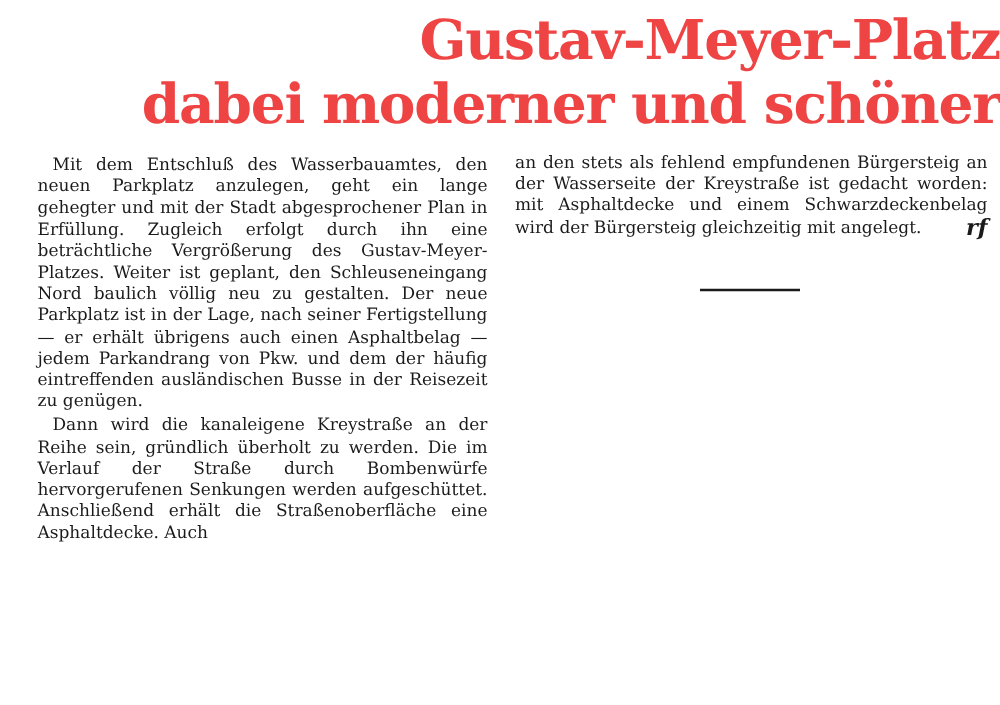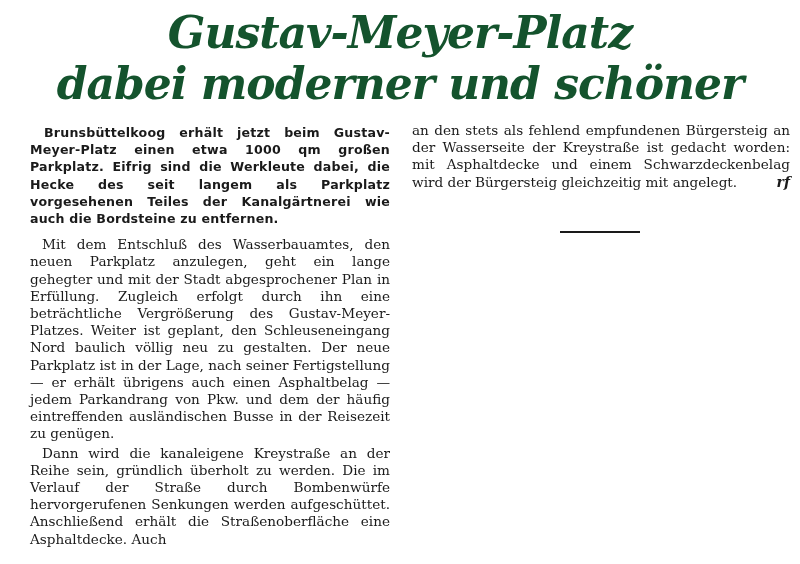--- a/index.html
+++ b/index.html
@@ -4,26 +4,25 @@
   <style>
     html, body { margin: 0; padding: 0; }
     body {
       width: 800px; height: 564px; overflow: hidden;
       background: #ffffff; color: #1a1a1a;
       font-family: "DejaVu Serif", serif;
       position: relative;
     }
     .headline {
       position: absolute; left: 0; top: 8px; width: 800px;
-      text-align: center;
+      text-align: right;
       font-family: "DejaVu Serif", serif;
       font-weight: bold;
-      color: #14532d;
+      color: #ef4444;
       letter-spacing: -1px;
-      font-style: italic;
     }
     .headline .line1 { font-size: 44px; line-height: 50px; display: block; }
     .headline .line2 { font-size: 44px; line-height: 52px; display: block; }
 
     .col {
       position: absolute; top: 124px;
       font-size: 13.6px; line-height: 17.2px;
       text-align: justify;
     }
     .col.left { left: 30px; width: 360px; }
@@ -37,37 +36,36 @@
       margin: 0 0 9px 0;
       text-indent: 14px;
       letter-spacing: 0.2px;
     }
     p.body { margin: 0; text-indent: 12px; }
     p.body + p.body { margin-top: 2px; }
 
     .right p.body { text-indent: 0; font-size: 13.6px; }
     .sig {
       float: right; font-style: italic; font-weight: bold;
-      font-size: 14px; margin-top: 0;
+      font-size: 18px; margin-top: 0;
     }
     .rule {
       position: absolute; left: 560px; top: 231px;
       width: 80px; height: 2px; background: #1a1a1a;
     }
   </style>
 </head>
 <body>
 
 <div class="headline">
   <span class="line1">Gustav-Meyer-Platz</span>
   <span class="line2">dabei moderner und schöner</span>
 </div>
 
 <div class="col left">
-  <p class="lead">Brunsbüttelkoog erhält jetzt beim Gustav-Meyer-Platz einen etwa 1000 qm großen Parkplatz. Eifrig sind die Werkleute dabei, die Hecke des seit langem als Parkplatz vorgesehenen Teiles der Kanalgärtnerei wie auch die Bordsteine zu entfernen.</p>
   <p class="body">Mit dem Entschluß des Wasserbauamtes, den neuen Parkplatz anzulegen, geht ein lange gehegter und mit der Stadt abgesprochener Plan in Erfüllung. Zugleich erfolgt durch ihn eine beträchtliche Vergrößerung des Gustav-Meyer-Platzes. Weiter ist geplant, den Schleuseneingang Nord baulich völlig neu zu gestalten. Der neue Parkplatz ist in der Lage, nach seiner Fertigstellung — er erhält übrigens auch einen Asphaltbelag — jedem Parkandrang von Pkw. und dem der häufig eintreffenden ausländischen Busse in der Reisezeit zu genügen.</p>
   <p class="body">Dann wird die kanaleigene Kreystraße an der Reihe sein, gründlich überholt zu werden. Die im Verlauf der Straße durch Bombenwürfe hervorgerufenen Senkungen werden aufgeschüttet. Anschließend erhält die Straßenoberfläche eine Asphaltdecke. Auch</p>
 </div>
 
 <div class="col right">
   <p class="body">
     <span>an den stets als fehlend empfundenen Bürgersteig an der Wasserseite der Kreystraße ist gedacht worden: mit Asphaltdecke und einem Schwarzdeckenbelag wird der Bürgersteig gleichzeitig mit angelegt.</span>
     <span class="sig">rf</span>
   </p>
 </div>

